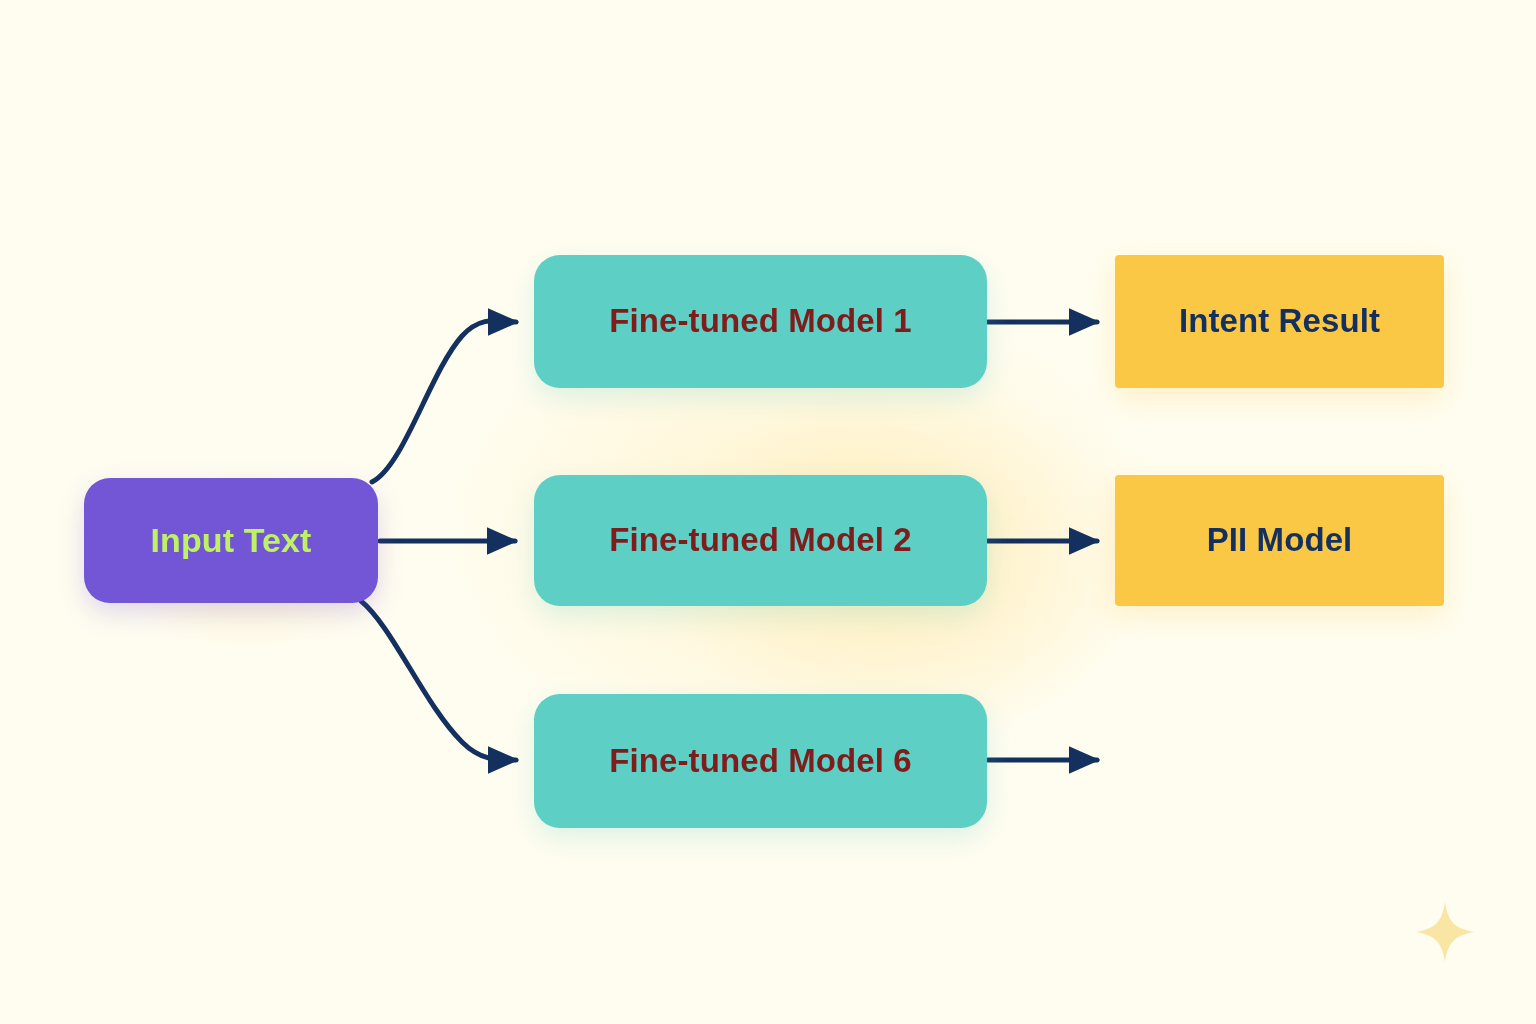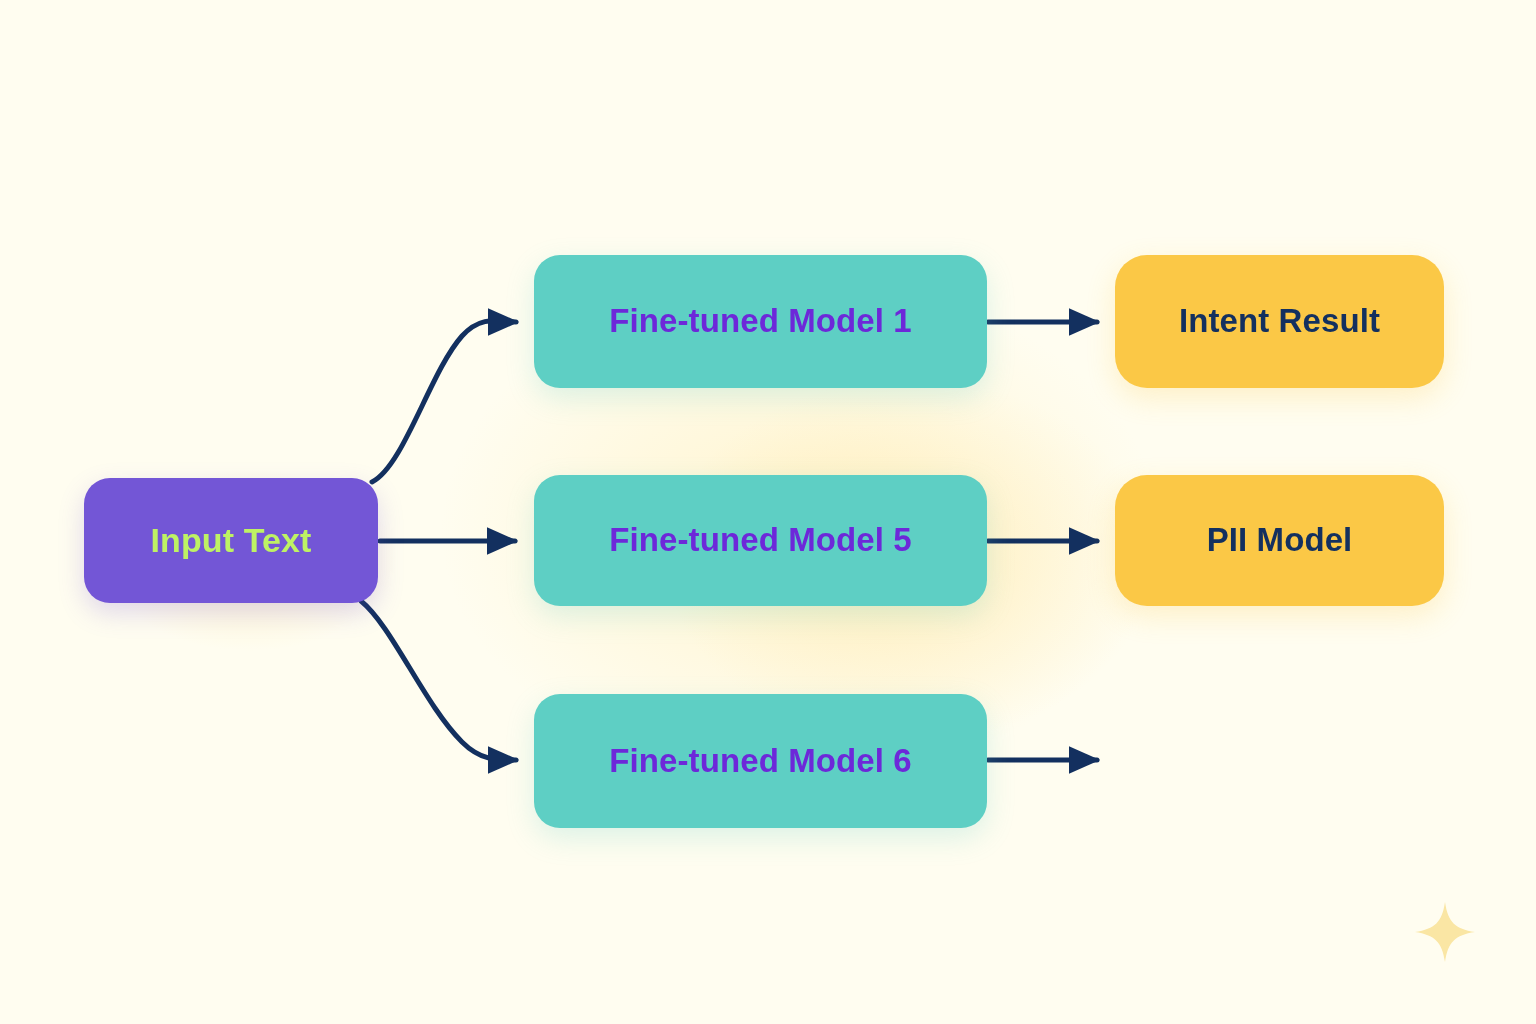--- a/index.html
+++ b/index.html
@@ -76,32 +76,32 @@
   }
 
   .node-model {
     left: 534px;
     width: 453px;
     background: #5ecfc4;
     border-radius: 26px;
     box-shadow: 0 10px 28px rgba(94,207,196,0.22);
   }
   .node-model .node-label {
-    color: #6d28d9;
+    color: #7f1d1d;
     font-size: 33px;
   }
   .row1 { top: 255px; height: 133px; }
   .row2 { top: 475px; height: 131px; }
   .row3 { top: 694px; height: 134px; }
 
   .node-result {
     left: 1115px;
     width: 329px;
     background: #fbc846;
-    border-radius: 32px;
+    border-radius: 4px;
     box-shadow: 0 10px 28px rgba(251,200,70,0.24);
   }
   .node-result .node-label {
     color: #13305f;
     font-size: 33px;
   }
 
   .sparkle {
     position: absolute;
     left: 1413px; top: 900px;
@@ -138,21 +138,21 @@
   </svg>
 
   <div class="node node-input">
     <span class="node-label">Input Text</span>
   </div>
 
   <div class="node node-model row1">
     <span class="node-label">Fine-tuned Model 1</span>
   </div>
   <div class="node node-model row2">
-    <span class="node-label">Fine-tuned Model 5</span>
+    <span class="node-label">Fine-tuned Model 2</span>
   </div>
   <div class="node node-model row3">
     <span class="node-label">Fine-tuned Model 6</span>
   </div>
 
   <div class="node node-result row1">
     <span class="node-label">Intent Result</span>
   </div>
   <div class="node node-result row2">
     <span class="node-label">PII Model</span>

